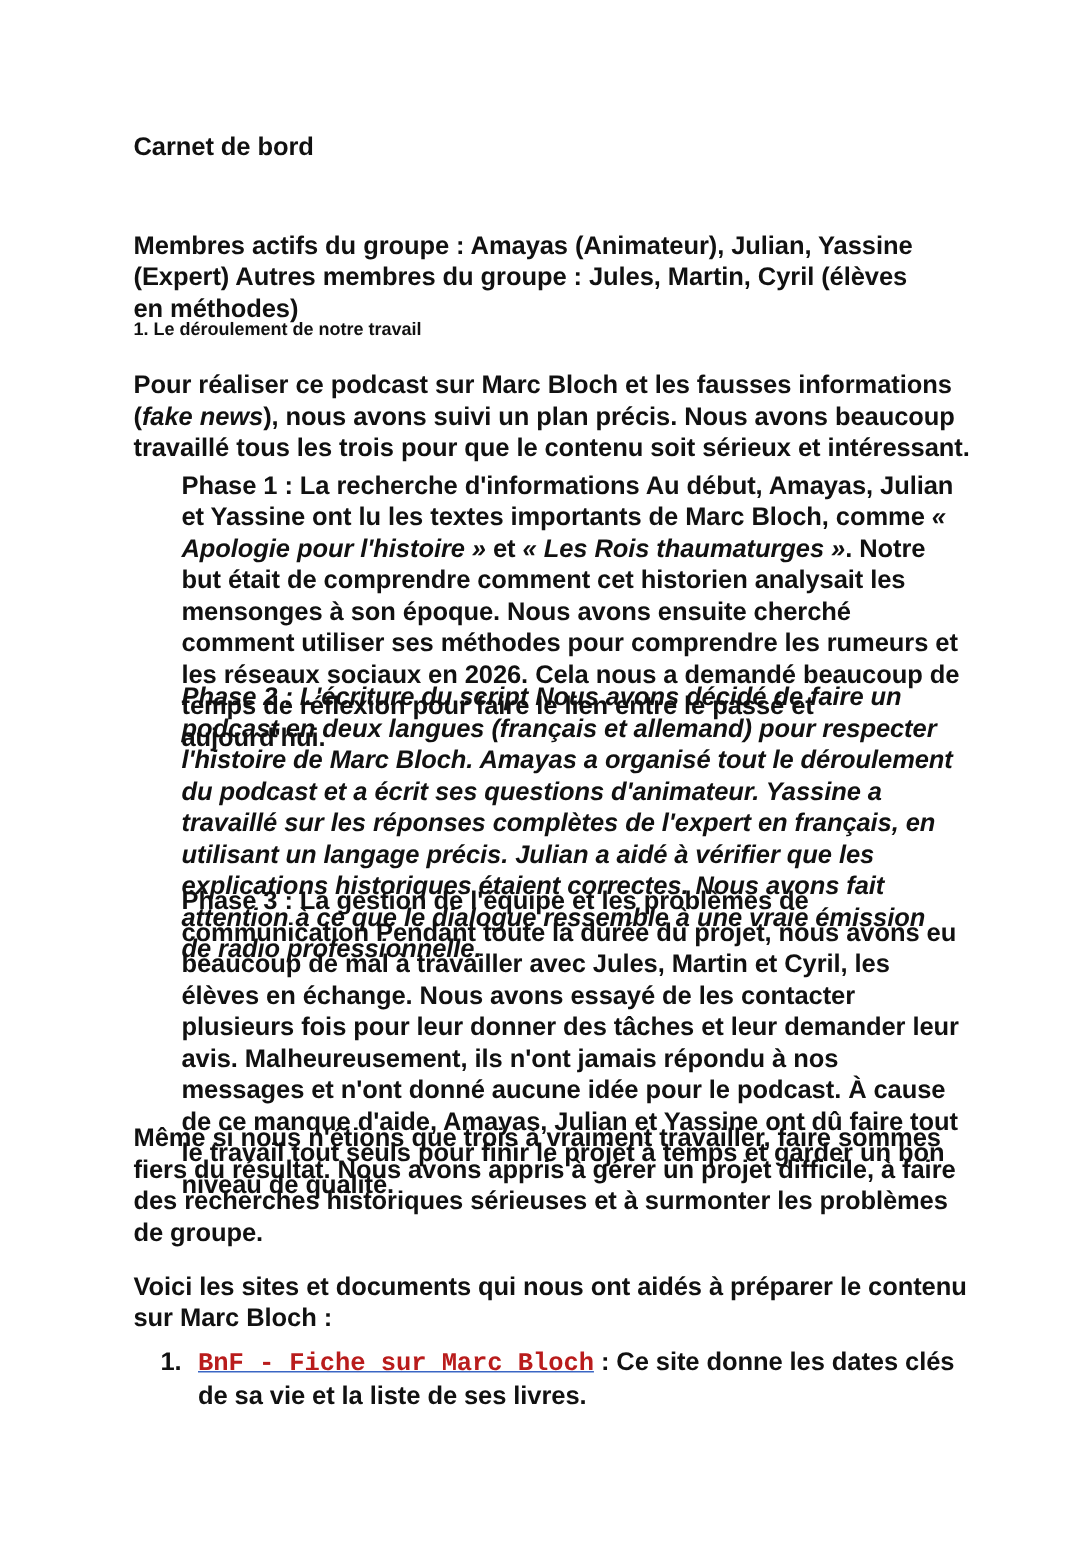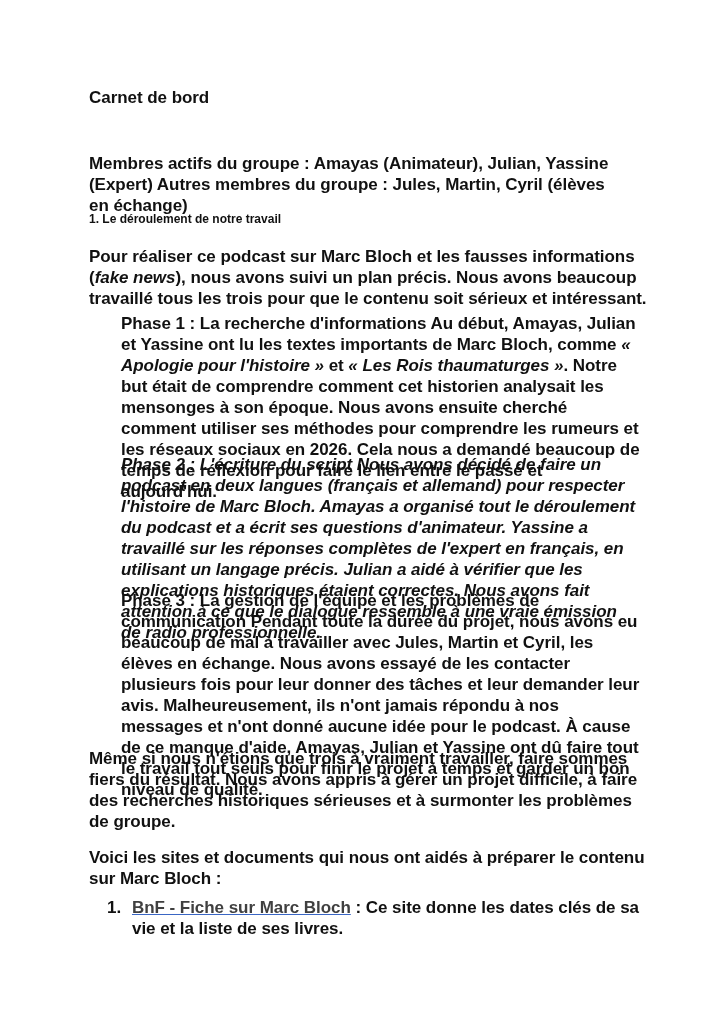--- a/index.html
+++ b/index.html
@@ -80,34 +80,35 @@
   .sources-list li {
     position: relative;
     padding-left: 43px;
   }
   .sources-list .num {
     position: absolute;
     left: 18px;
     top: 0;
   }
   a.link {
-    color: #404040;
+    color: #b91c1c;
     text-decoration: underline;
     text-decoration-color: #3a66c4;
+    font-family: Liberation Mono, monospace;
   }
   i { }
 </style>
 </head>
 <body>
 
 <div class="page">
 
   <p class="p title">Carnet de bord</p>
 
-  <p class="p members">Membres actifs du groupe : Amayas (Animateur), Julian, Yassine (Expert) Autres membres du groupe : Jules, Martin, Cyril (élèves en échange)</p>
+  <p class="p members">Membres actifs du groupe : Amayas (Animateur), Julian, Yassine (Expert) Autres membres du groupe : Jules, Martin, Cyril (élèves en méthodes)</p>
 
   <h1 class="heading">1. Le déroulement de notre travail</h1>
 
   <p class="p intro"><span>Pour réaliser ce podcast sur Marc Bloch et les fausses informations (</span><i>fake news</i><span>), nous avons suivi un plan précis. Nous avons beaucoup travaillé tous les trois pour que le contenu soit sérieux et intéressant.</span></p>
 
   <p class="p phase phase1"><span>Phase 1 : La recherche d'informations Au début, Amayas, Julian et Yassine ont lu les textes importants de Marc Bloch, comme </span><i>« Apologie pour l'histoire »</i><span> et </span><i>« Les Rois thaumaturges »</i><span>. Notre but était de comprendre comment cet historien analysait les mensonges à son époque. Nous avons ensuite cherché comment utiliser ses méthodes pour comprendre les rumeurs et les réseaux sociaux en 2026. Cela nous a demandé beaucoup de temps de réflexion pour faire le lien entre le passé et aujourd'hui.</span></p>
 
   <p class="p phase phase2">Phase 2 : L'écriture du script Nous avons décidé de faire un podcast en deux langues (français et allemand) pour respecter l'histoire de Marc Bloch. Amayas a organisé tout le déroulement du podcast et a écrit ses questions d'animateur. Yassine a travaillé sur les réponses complètes de l'expert en français, en utilisant un langage précis. Julian a aidé à vérifier que les explications historiques étaient correctes. Nous avons fait attention à ce que le dialogue ressemble à une vraie émission de radio professionnelle.</p>
 
   <p class="p phase phase3">Phase 3 : La gestion de l'équipe et les problèmes de communication Pendant toute la durée du projet, nous avons eu beaucoup de mal à travailler avec Jules, Martin et Cyril, les élèves en échange. Nous avons essayé de les contacter plusieurs fois pour leur donner des tâches et leur demander leur avis. Malheureusement, ils n'ont jamais répondu à nos messages et n'ont donné aucune idée pour le podcast. À cause de ce manque d'aide, Amayas, Julian et Yassine ont dû faire tout le travail tout seuls pour finir le projet à temps et garder un bon niveau de qualité.</p>

